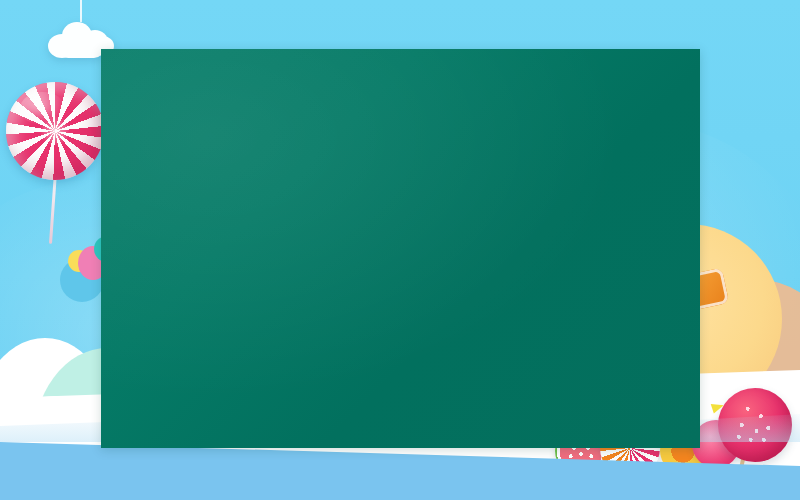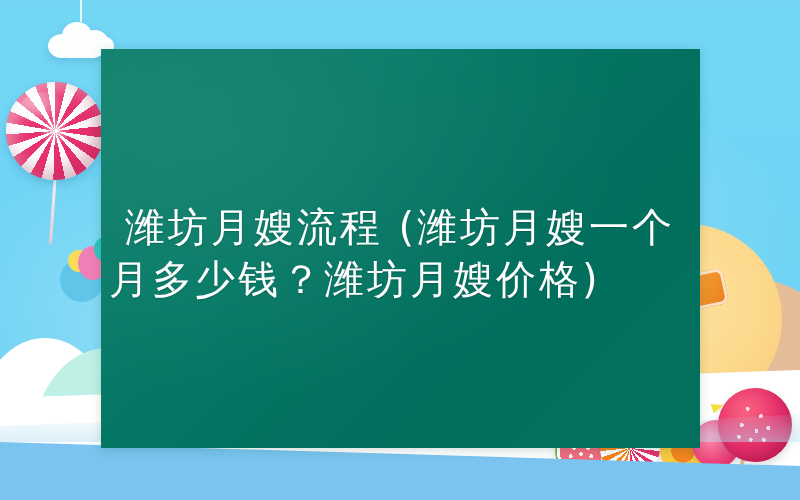--- a/index.html
+++ b/index.html
@@ -436,16 +436,15 @@
       <div class="leaf"></div>
   </div>
 
   <div class="band-wave"></div>
   <div class="band-blue"></div>
 
   <div class="candy-orange"></div>
 
   <div class="board">
     <div class="board-sheen"></div>
-    <div class="board-text"> 潍坊月嫂流程 (潍坊月嫂一个月多少钱？潍坊月嫂价格)</div>
   </div>
 
 </div>
 
 </body></html>

